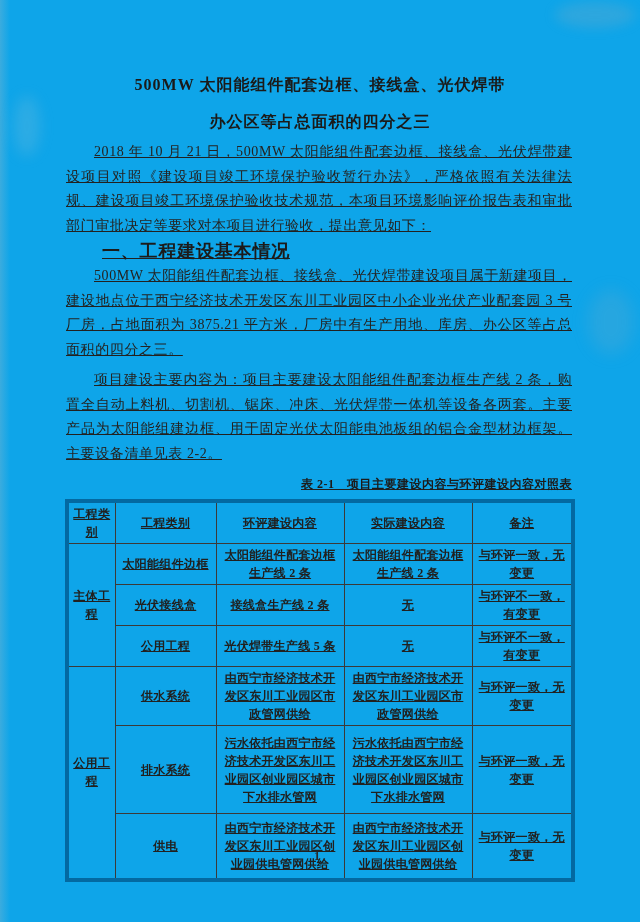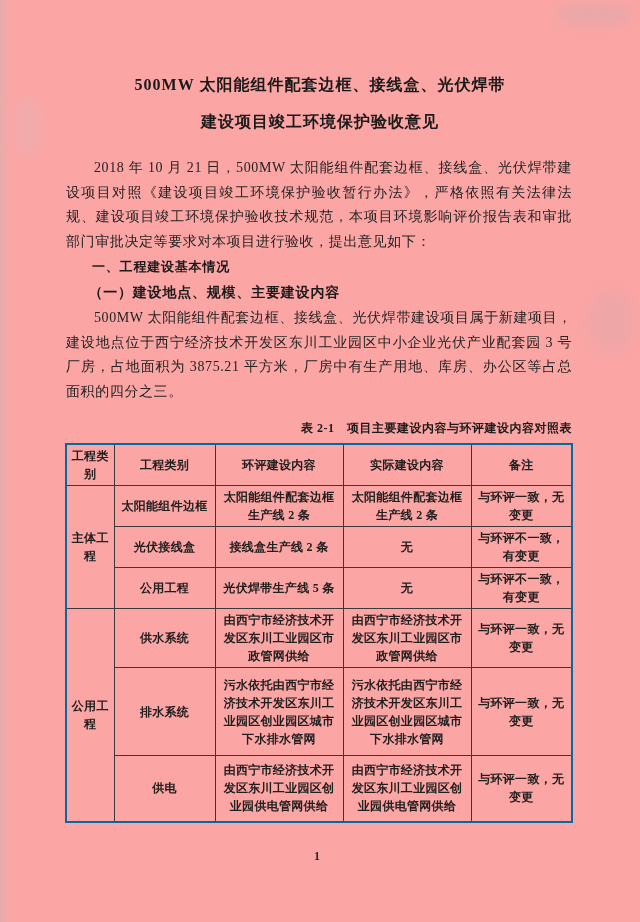--- a/index.html
+++ b/index.html
@@ -2,21 +2,21 @@
 <html lang="zh"><head>
 <meta charset="utf-8">
 <style>
   * { margin: 0; padding: 0; box-sizing: border-box; }
   html, body { background: #e8e8e6; }
   .page {
     position: relative;
     width: 640px;
     height: 922px;
     margin: 0 auto;
-    background: #fca5a5;
+    background: #0ea5e9;
     font-family: "Liberation Serif", "DejaVu Serif", serif;
     color: #222120;
     overflow: hidden;
   }
   
   .scan-streak-left {
     position: absolute; left: 0; top: 0; width: 10px; height: 100%;
     background: linear-gradient(90deg, rgba(175,190,195,0.28), rgba(175,190,195,0));
     pointer-events: none;
   }
@@ -42,33 +42,34 @@
     text-align: center;
     font-weight: bold;
     font-size: 16px;
     letter-spacing: 1px;
     color: #1b1a19;
   }
   .doc-title .t-line { line-height: 37px; }
 
   .body-col {
     position: absolute;
-    left: 66px; top: 156px;
+    left: 66px; top: 140px;
     width: 506px;
+    text-decoration: underline;
   }
   .para {
     font-size: 14px;
     line-height: 24.5px;
     text-align: justify;
     text-indent: 2em;
     letter-spacing: 0.6px;
     color: #242322;
   }
   .h-level1 {
-    font-size: 13px;
+    font-size: 18px;
     font-weight: bold;
     line-height: 26px;
     text-indent: 2em;
     letter-spacing: 0.8px;
     color: #1c1b1a;
   }
   .h-level2 {
     font-size: 14px;
     font-weight: bold;
     line-height: 26px;
@@ -98,21 +99,21 @@
     border: 1.4px solid #3c3a38;
     font-size: 12px;
     font-weight: bold;
     line-height: 1.5;
     text-align: center;
     vertical-align: middle;
     padding: 2px 4px;
     color: #21201f;
     letter-spacing: 0.3px;
   }
-  table.cmp { border: 2px solid #0369a1; }
+  table.cmp { border: 4px solid #0369a1; }
   tr.rh-head { height: 36px; }
   tr.rh-1 { height: 38px; }
   tr.rh-2 { height: 38px; margin-top: 40px; }
   tr.rh-3 { height: 34px; }
   tr.rh-4 { height: 52px; }
   tr.rh-5 { height: 88px; }
   tr.rh-6 { height: 66px; }
 
   .page-number {
     position: absolute;
@@ -128,29 +129,29 @@
 
 <div class="page">
 
   <div class="scan-streak-left"></div>
   <div class="scan-blob-topright"></div>
   <div class="scan-blob-right"></div>
   <div class="scan-blob-left"></div>
 
   <div class="doc-title">
     <div class="t-line">500MW 太阳能组件配套边框、接线盒、光伏焊带</div>
-    <div class="t-line">建设项目竣工环境保护验收意见</div>
+    <div class="t-line">办公区等占总面积的四分之三</div>
   </div>
 
   <div class="body-col">
     <p class="para">2018 年 10 月 21 日，500MW 太阳能组件配套边框、接线盒、光伏焊带建设项目对照《建设项目竣工环境保护验收暂行办法》，严格依照有关法律法规、建设项目竣工环境保护验收技术规范，本项目环境影响评价报告表和审批部门审批决定等要求对本项目进行验收，提出意见如下：</p>
     <div class="h-level1">一、工程建设基本情况</div>
-    <div class="h-level2">（一）建设地点、规模、主要建设内容</div>
     <p class="para">500MW 太阳能组件配套边框、接线盒、光伏焊带建设项目属于新建项目，建设地点位于西宁经济技术开发区东川工业园区中小企业光伏产业配套园 3 号厂房，占地面积为 3875.21 平方米，厂房中有生产用地、库房、办公区等占总面积的四分之三。</p>
     <div class="spacer-6"></div>
+    <p class="para">项目建设主要内容为：项目主要建设太阳能组件配套边框生产线 2 条，购置全自动上料机、切割机、锯床、冲床、光伏焊带一体机等设备各两套。主要产品为太阳能组建边框、用于固定光伏太阳能电池板组的铝合金型材边框架。主要设备清单见表 2-2。</p>
 
     <div class="table-title">表 2-1　项目主要建设内容与环评建设内容对照表</div>
 
     <table class="cmp">
       <colgroup>
         <col style="width:48px">
         <col style="width:101px">
         <col style="width:128px">
         <col style="width:128px">
         <col style="width:101px">

